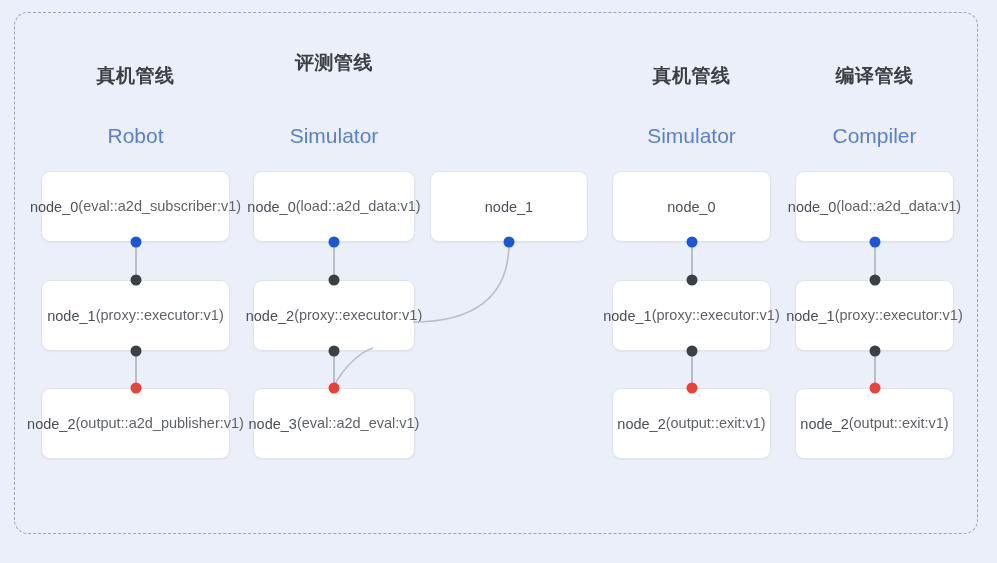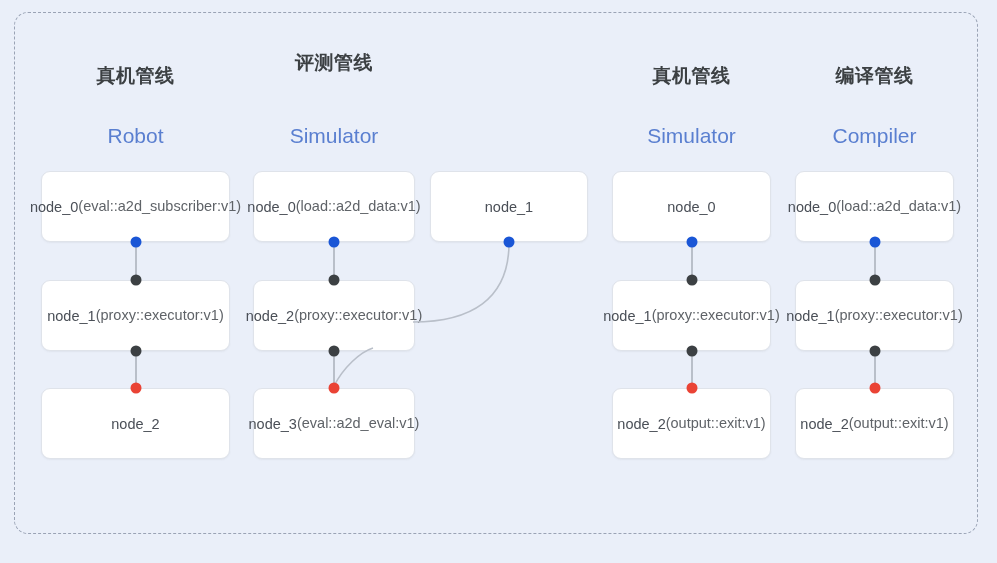--- a/index.html
+++ b/index.html
@@ -110,20 +110,21 @@
       <div class="port port-blue" style="left: 135.5px; top: 242px;"></div>
       <div class="node" style="left: 41px; top: 280px; width: 189px; height: 71px;">
         <div class="node-title">node_1</div>
         <div class="node-sub">(proxy::executor:v1)</div>
       </div>
       <div class="link" style="left: 135.5px; top: 351px; height: 37px;"></div>
       <div class="port port-dark" style="left: 135.5px; top: 280px;"></div>
       <div class="port port-dark" style="left: 135.5px; top: 351px;"></div>
       <div class="node" style="left: 41px; top: 388px; width: 189px; height: 71px;">
         <div class="node-title">node_2</div>
+        <div class="node-sub">(output::a2d_publisher:v1)</div>
       </div>
       <div class="port port-red" style="left: 135.5px; top: 388px;"></div>
       <div class="col" style="left: 253px; width: 162px;">
         <div class="col-title" style="top: 50px;">评测管线</div>
         <div class="col-sub" style="top: 124px;">Simulator</div>
       </div>
       <div class="node" style="left: 253px; top: 171px; width: 162px; height: 71px;">
         <div class="node-title">node_0</div>
         <div class="node-sub">(load::a2d_data:v1)</div>
       </div>

